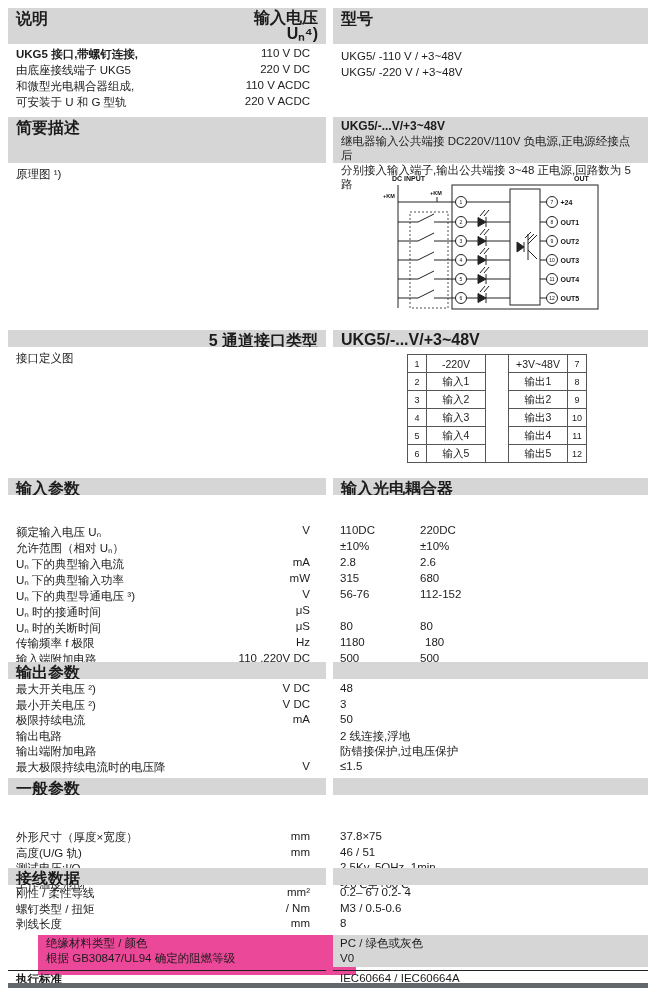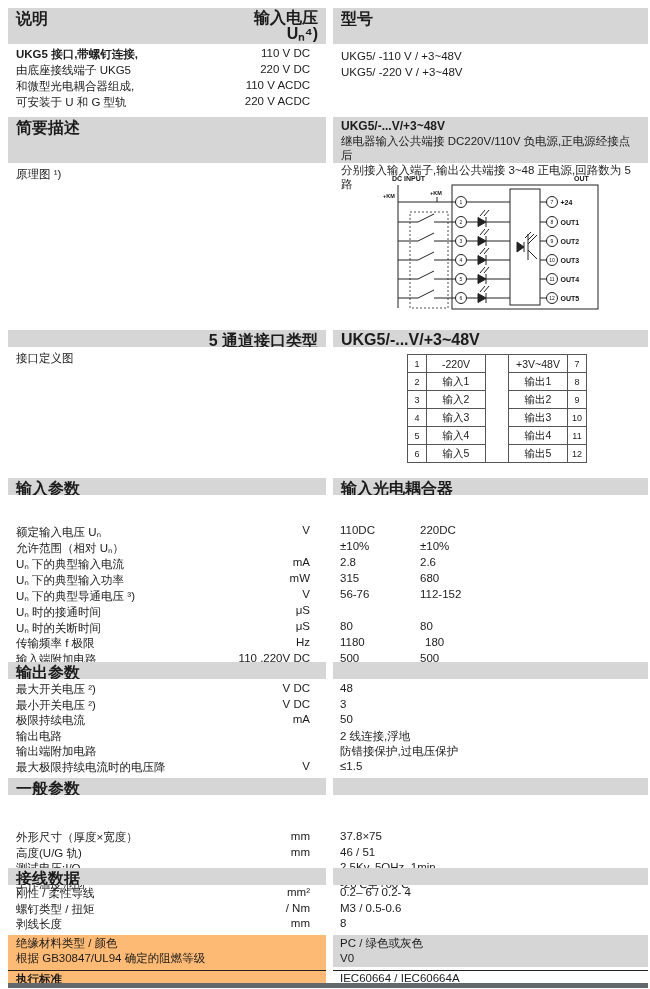--- a/index.html
+++ b/index.html
@@ -417,21 +417,21 @@
       <span class="unit">/ Nm</span>
       <span class="v1">M3 / 0.5-0.6</span>
     </div>
   <div class="row" style="height:15.5px;">
       <span class="lbl">剥线长度</span>
       <span class="unit">mm</span>
       <span class="v1">8</span>
     </div>
 </div>
 
-<div class="abs lcol" style="top:935px;height:48px;background:#fdba74;">
+<div class="abs lcol" style="top:935px;height:40px;background:#ec4899;margin-left:30px;">
   <div style="padding:1px 8px;line-height:15px;">
     <div>绝缘材料类型 / 颜色</div>
     <div>根据 GB30847/UL94 确定的阻燃等级</div>
   </div>
 </div>
 <div class="abs rcol" style="top:935px;height:32px;background:#d6d6d6;">
   <div style="padding:1px 7px;line-height:15px;">
     <div>PC / 绿色或灰色</div>
     <div>V0</div>
   </div>

